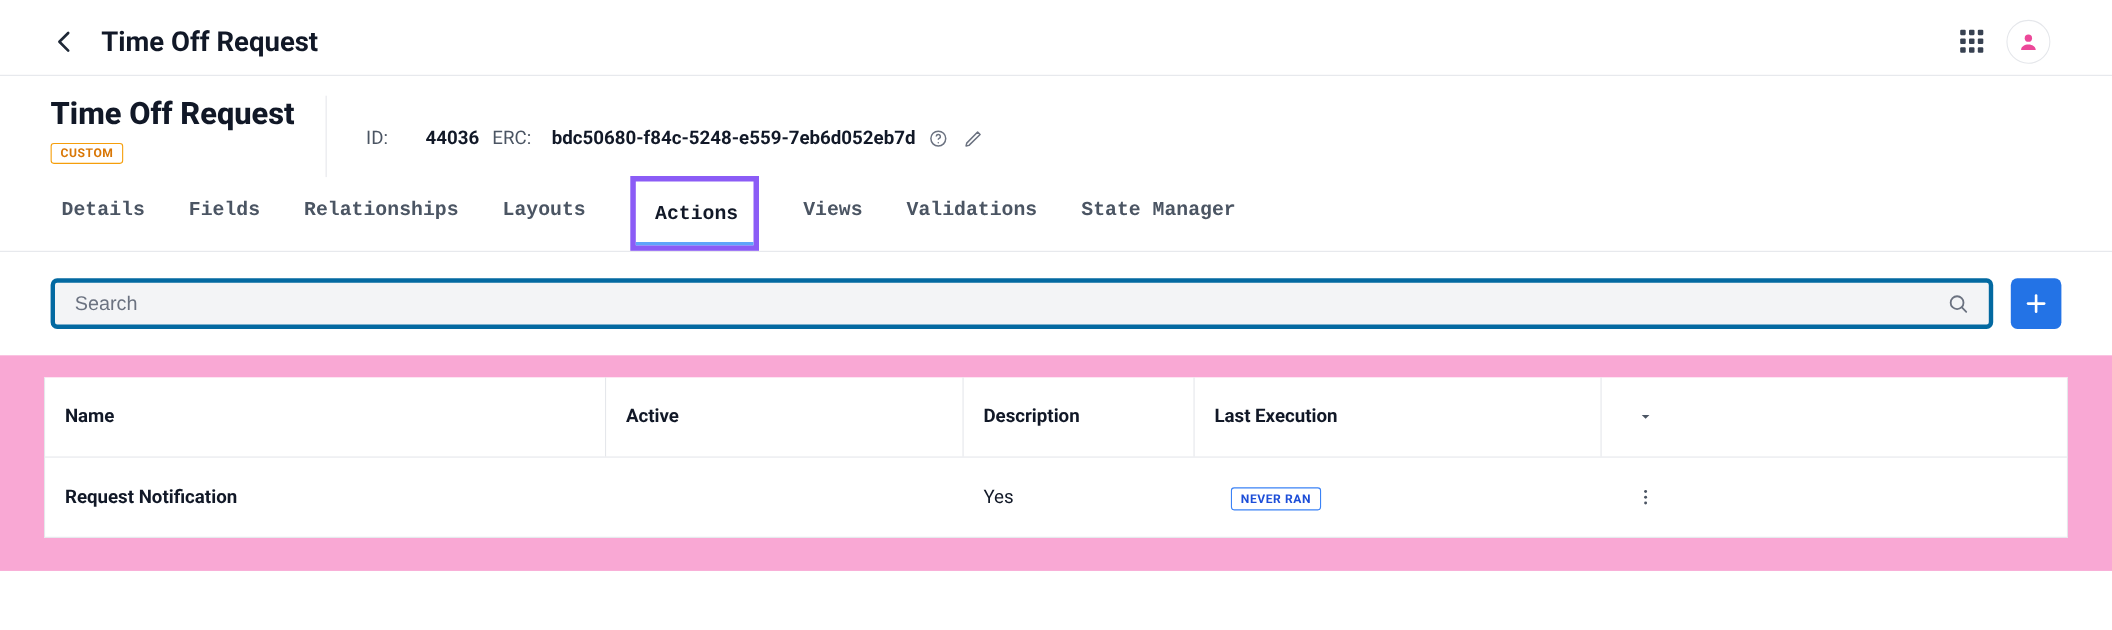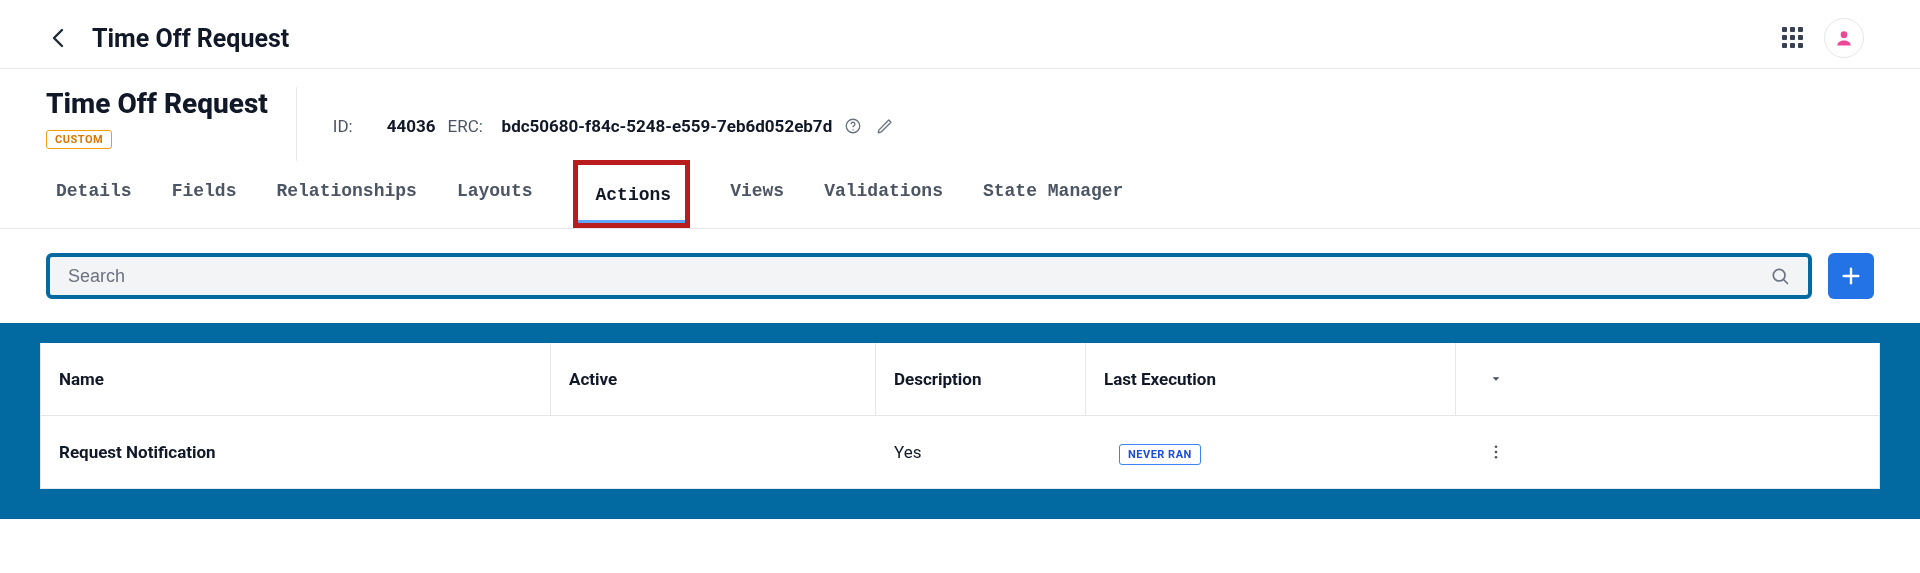--- a/index.html
+++ b/index.html
@@ -102,21 +102,21 @@
     position: relative;
   }
   .tab.active { color: #111827; font-weight: 700; }
   .tab.active::after {
     content: "";
     position: absolute; left: 0; right: 0; bottom: 0;
     height: 3.5px; background: #60a5fa;
   }
   .tab-highlight {
     padding-left: 18px; padding-right: 14px;
-    border: 5px solid #b91c1c;
+    border: 5px solid #8b5cf6;
     border-radius: 0;
     margin-top: -1px;
   }
   
   .search-row {
     display: flex; align-items: center; gap: 16px;
     padding: 24px 46px 24px 46px;
   }
   .search-box {
     flex: 1;
@@ -134,21 +134,21 @@
   }
   .search-input::placeholder { color: #6b7280; }
   .add-btn {
     width: 46px; height: 46px; border-radius: 6px;
     background: #2373e6;
     display: flex; align-items: center; justify-content: center;
     cursor: pointer; color: #fff;
   }
   
   .content-panel {
-    background: #0369a1;
+    background: #f9a8d4;
     padding: 20px 40px 30px 40px;
   }
   .table {
     width: 100%;
     background: #fff;
     border-right: 1px solid #e5e7eb;
     border-left: 1px solid #e5e7eb;
   }
   .th-row, .td-row {
     display: grid;

